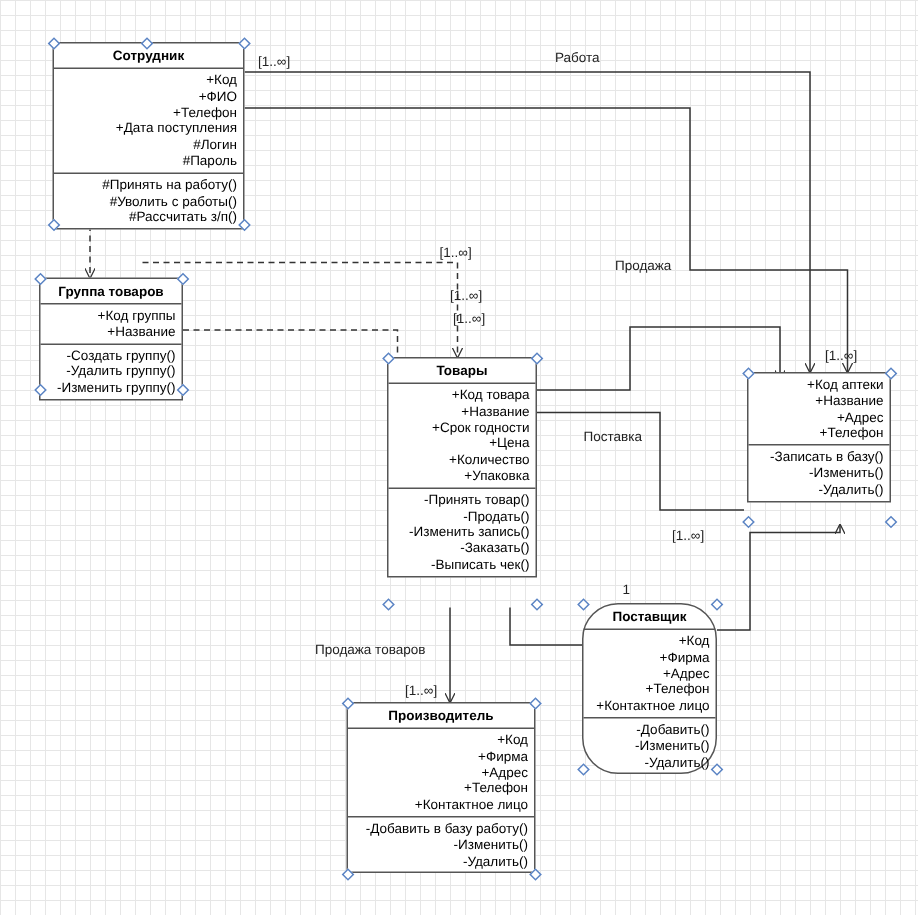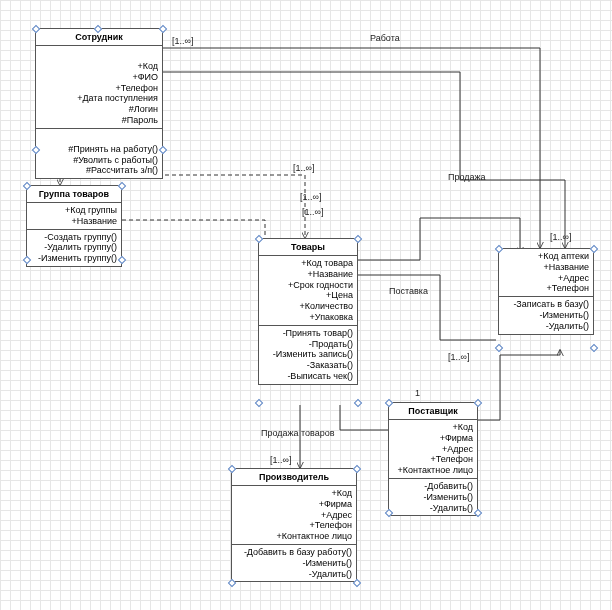--- a/index.html
+++ b/index.html
@@ -98,35 +98,35 @@
 
     <polyline points="300,405 300,468" fill="none" stroke="#333" stroke-width="1" marker-end="url(#arrow)"></polyline>
 
     <polyline points="358,275 440,275 440,340 496,340" fill="none" stroke="#333" stroke-width="1"></polyline>
   </svg>
 
   <div class="assoc-label" style="left:370px; top:33px;">Работа</div>
   <div class="assoc-label" style="left:172px; top:36px;">[1..∞]</div>
   <div class="assoc-label" style="left:550px; top:232px;">[1..∞]</div>
 
-  <div class="assoc-label" style="left:410px; top:172px;padding-left:38px;">Продажа</div>
+  <div class="assoc-label" style="left:410px; top:172px;">Продажа</div>
   <div class="assoc-label" style="left:300px; top:192px;">[1..∞]</div>
   <div class="assoc-label" style="left:302px; top:207px;">[1..∞]</div>
 
   <div class="assoc-label" style="left:375px; top:286px;padding-left:14px;">Поставка</div>
   <div class="assoc-label" style="left:448px; top:352px;">[1..∞]</div>
 
   <div class="assoc-label" style="left:415px; top:388px;">1</div>
 
-  <div class="assoc-label" style="left:225px; top:428px;padding-left:36px;">Продажа товаров</div>
+  <div class="assoc-label" style="left:210px; top:428px;">Продажа товаров</div>
   <div class="assoc-label" style="left:270px; top:455px;">[1..∞]</div>
 
   <div class="assoc-label" style="left:293px; top:163px;">[1..∞]</div>
 
-  <div class="uml-class" style="left:35px; top:28px; width:128px;gap:13px;">
+  <div class="uml-class" style="left:35px; top:28px; width:128px;">
     <div class="uml-title">Сотрудник</div>
     <div class="uml-section">
       <div class="uml-row">+Код</div>
       <div class="uml-row">+ФИО</div>
       <div class="uml-row">+Телефон</div>
       <div class="uml-row">+Дата поступления</div>
       <div class="uml-row">#Логин</div>
       <div class="uml-row">#Пароль</div>
     </div>
     <div class="uml-section last">
@@ -192,21 +192,21 @@
       <div class="uml-row">-Записать в базу()</div>
       <div class="uml-row">-Изменить()</div>
       <div class="uml-row">-Удалить()</div>
     </div>
   </div>
   <div class="marker" style="left:496px; top:246px;"></div>
   <div class="marker" style="left:591px; top:246px;"></div>
   <div class="marker" style="left:496px; top:345px;"></div>
   <div class="marker" style="left:591px; top:345px;"></div>
 
-  <div class="uml-class" style="left:388px; top:402px; width:90px;">
+  <div class="uml-class" style="left:388px; top:402px; width:90px;border-radius:24px;">
     <div class="uml-title">Поставщик</div>
     <div class="uml-section">
       <div class="uml-row">+Код</div>
       <div class="uml-row">+Фирма</div>
       <div class="uml-row">+Адрес</div>
       <div class="uml-row">+Телефон</div>
       <div class="uml-row">+Контактное лицо</div>
     </div>
     <div class="uml-section last">
       <div class="uml-row">-Добавить()</div>

